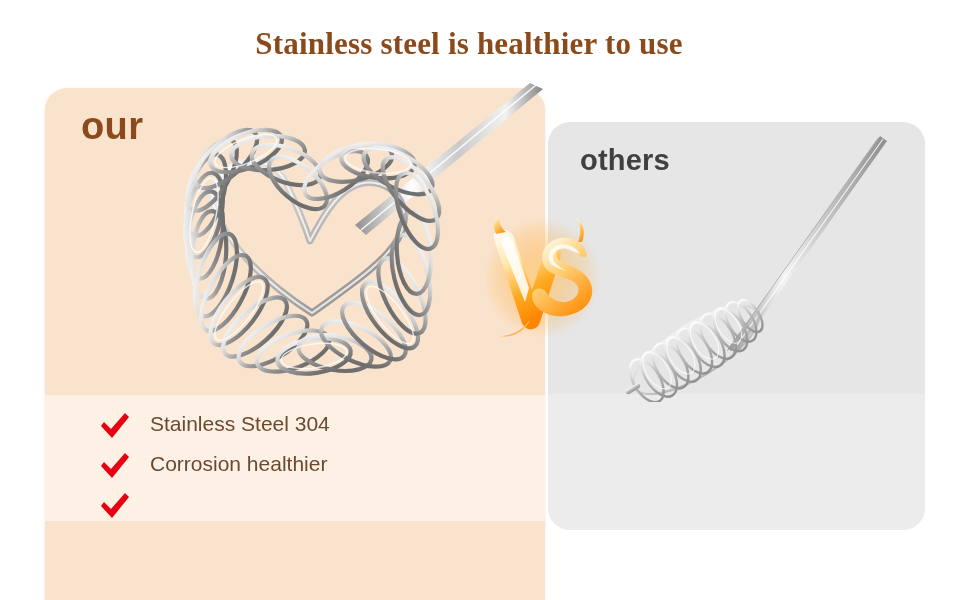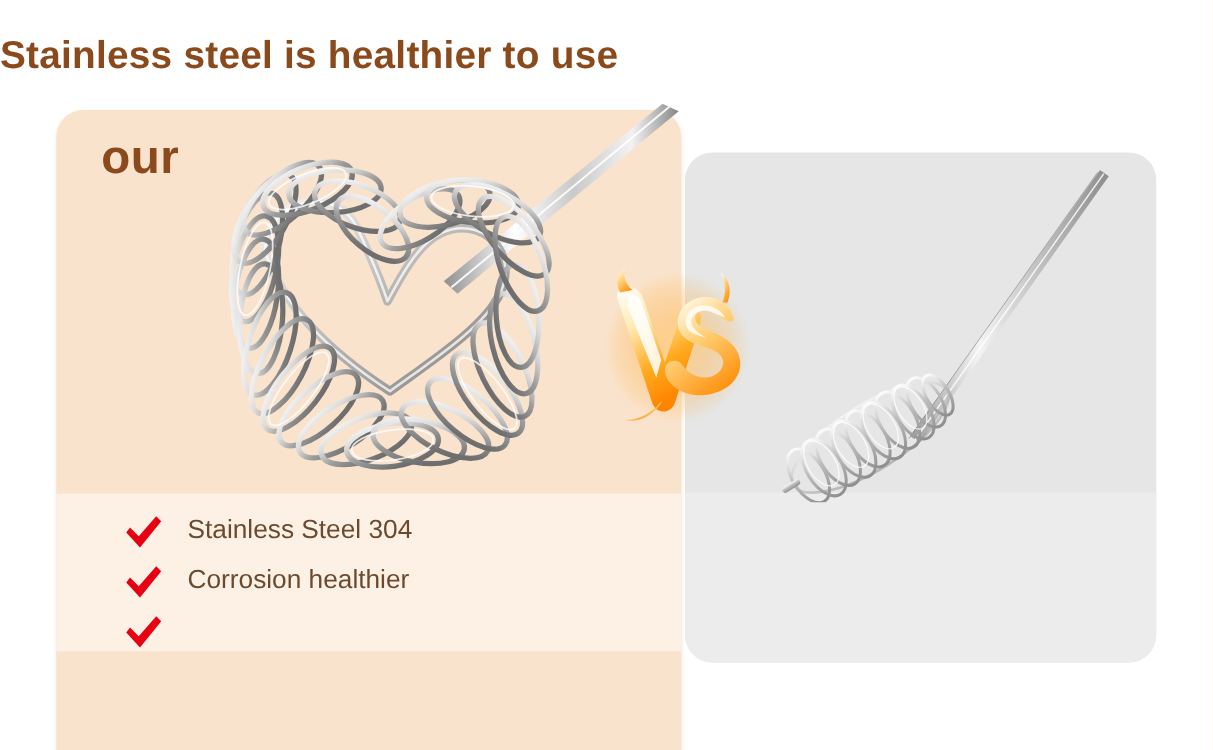--- a/index.html
+++ b/index.html
@@ -15,22 +15,22 @@
     overflow: hidden;
     font-family: "Liberation Sans", sans-serif;
   }
 
   
   .page-title {
     position: absolute;
     left: 0;
     top: 26px;
     width: 938px;
-    text-align: left;
-    font-family: Liberation Sans, sans-serif;
+    text-align: center;
+    font-family: Liberation Serif, serif;
     font-weight: bold;
     font-size: 31px;
     letter-spacing: 0.2px;
     color: #8a4a1c;
     white-space: nowrap;
   }
 
   
   .card-others {
     position: absolute;
@@ -148,20 +148,21 @@
 <body>
 
 <div id="canvas">
 
   <div class="page-title">Stainless steel is healthier to use</div>
 
   <div class="card-others">
 
     <div class="others-listpanel"></div>
 
+    <div class="others-title">others</div>
 
     <div class="others-whisk">
       <svg width="317" height="270" viewBox="0 0 317 270">
         <defs>
           <linearGradient id="rodg" x1="0" y1="0" x2="1" y2="0">
             <stop offset="0" stop-color="#9a9a9a"></stop>
             <stop offset="0.35" stop-color="#f4f4f4"></stop>
             <stop offset="0.6" stop-color="#c8c8c8"></stop>
             <stop offset="1" stop-color="#8d8d8d"></stop>
           </linearGradient>

